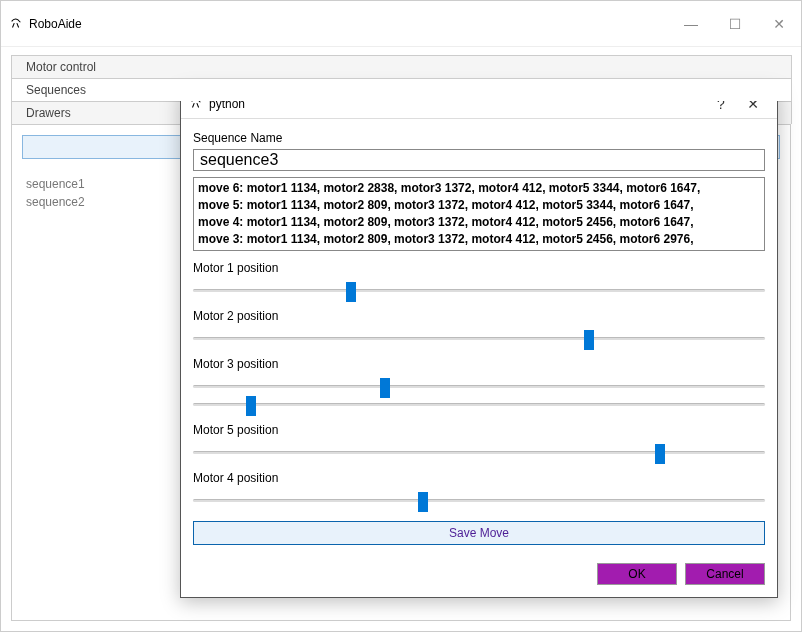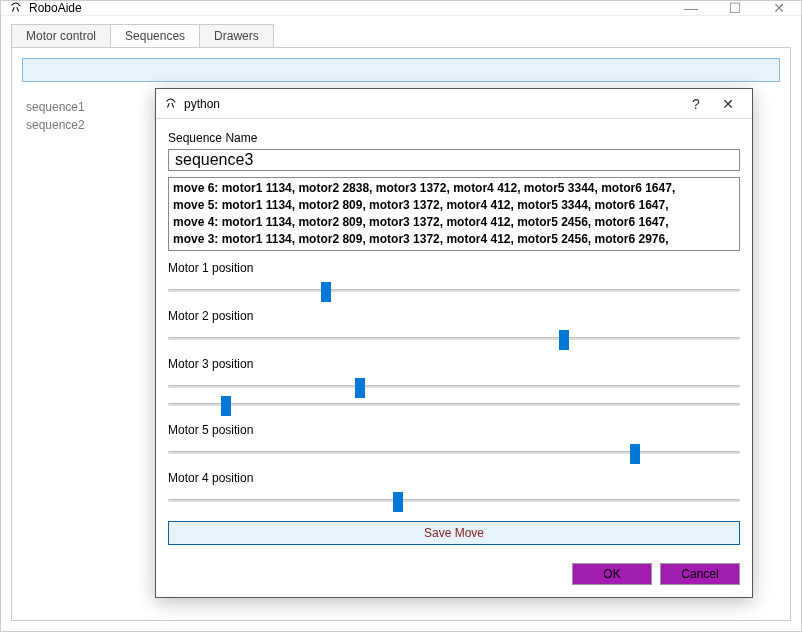--- a/index.html
+++ b/index.html
@@ -15,21 +15,21 @@
   
   .main-window {
     width: 802px;
     height: 632px;
     border: 1px solid #ccc;
     background: #fff;
     display: flex;
     flex-direction: column;
   }
   .titlebar {
-    height: 15px;
+    height: 46px;
     background: #fff;
     display: flex;
     align-items: center;
     padding-left: 8px;
     border-bottom: 1px solid #eee;
   }
   .titlebar .app-title { font-size: 12px; color: #000; margin-left: 6px; }
   .titlebar .spacer { flex: 1; }
   .titlebar .winctl {
     width: 44px;
@@ -37,20 +37,21 @@
     display: flex;
     align-items: center;
     justify-content: center;
     color: #888;
     font-size: 14px;
   }
   .tabs {
     display: flex;
     padding: 8px 10px 0 10px;
     gap: 0;
+    flex-direction: column;
   }
   .tab {
     padding: 4px 14px;
     font-size: 12px;
     color: #444;
     background: #f0f0f0;
     border: 1px solid #ccc;
     border-bottom: none;
     margin-right: -1px;
   }
@@ -78,21 +79,21 @@
     margin-top: 14px;
     color: #777;
     font-size: 12px;
     line-height: 18px;
     padding-left: 4px;
   }
 
   
   .dialog {
     position: absolute;
-    left: 155px;
+    left: 180px;
     top: 88px;
     width: 598px;
     height: 510px;
     background: #fff;
     border: 1px solid #555;
     box-shadow: 0 4px 18px rgba(0,0,0,0.25);
     display: flex;
     flex-direction: column;
   }
   .dlg-titlebar {
@@ -160,21 +161,21 @@
     background: #0078d7;
     transform: translateX(-50%);
   }
   .save-move-btn {
     margin-top: 12px;
     width: 100%;
     height: 24px;
     border: 1px solid #0a64ad;
     background: #e8f2fb;
     font-size: 12px;
-    color: #7f1d1d;
+    color: #4c1d95;
   }
   .dlg-footer {
     display: flex;
     justify-content: flex-end;
     gap: 8px;
     padding: 8px 12px 12px 0;
   }
   .dlg-footer button {
     width: 80px;
     height: 22px;

